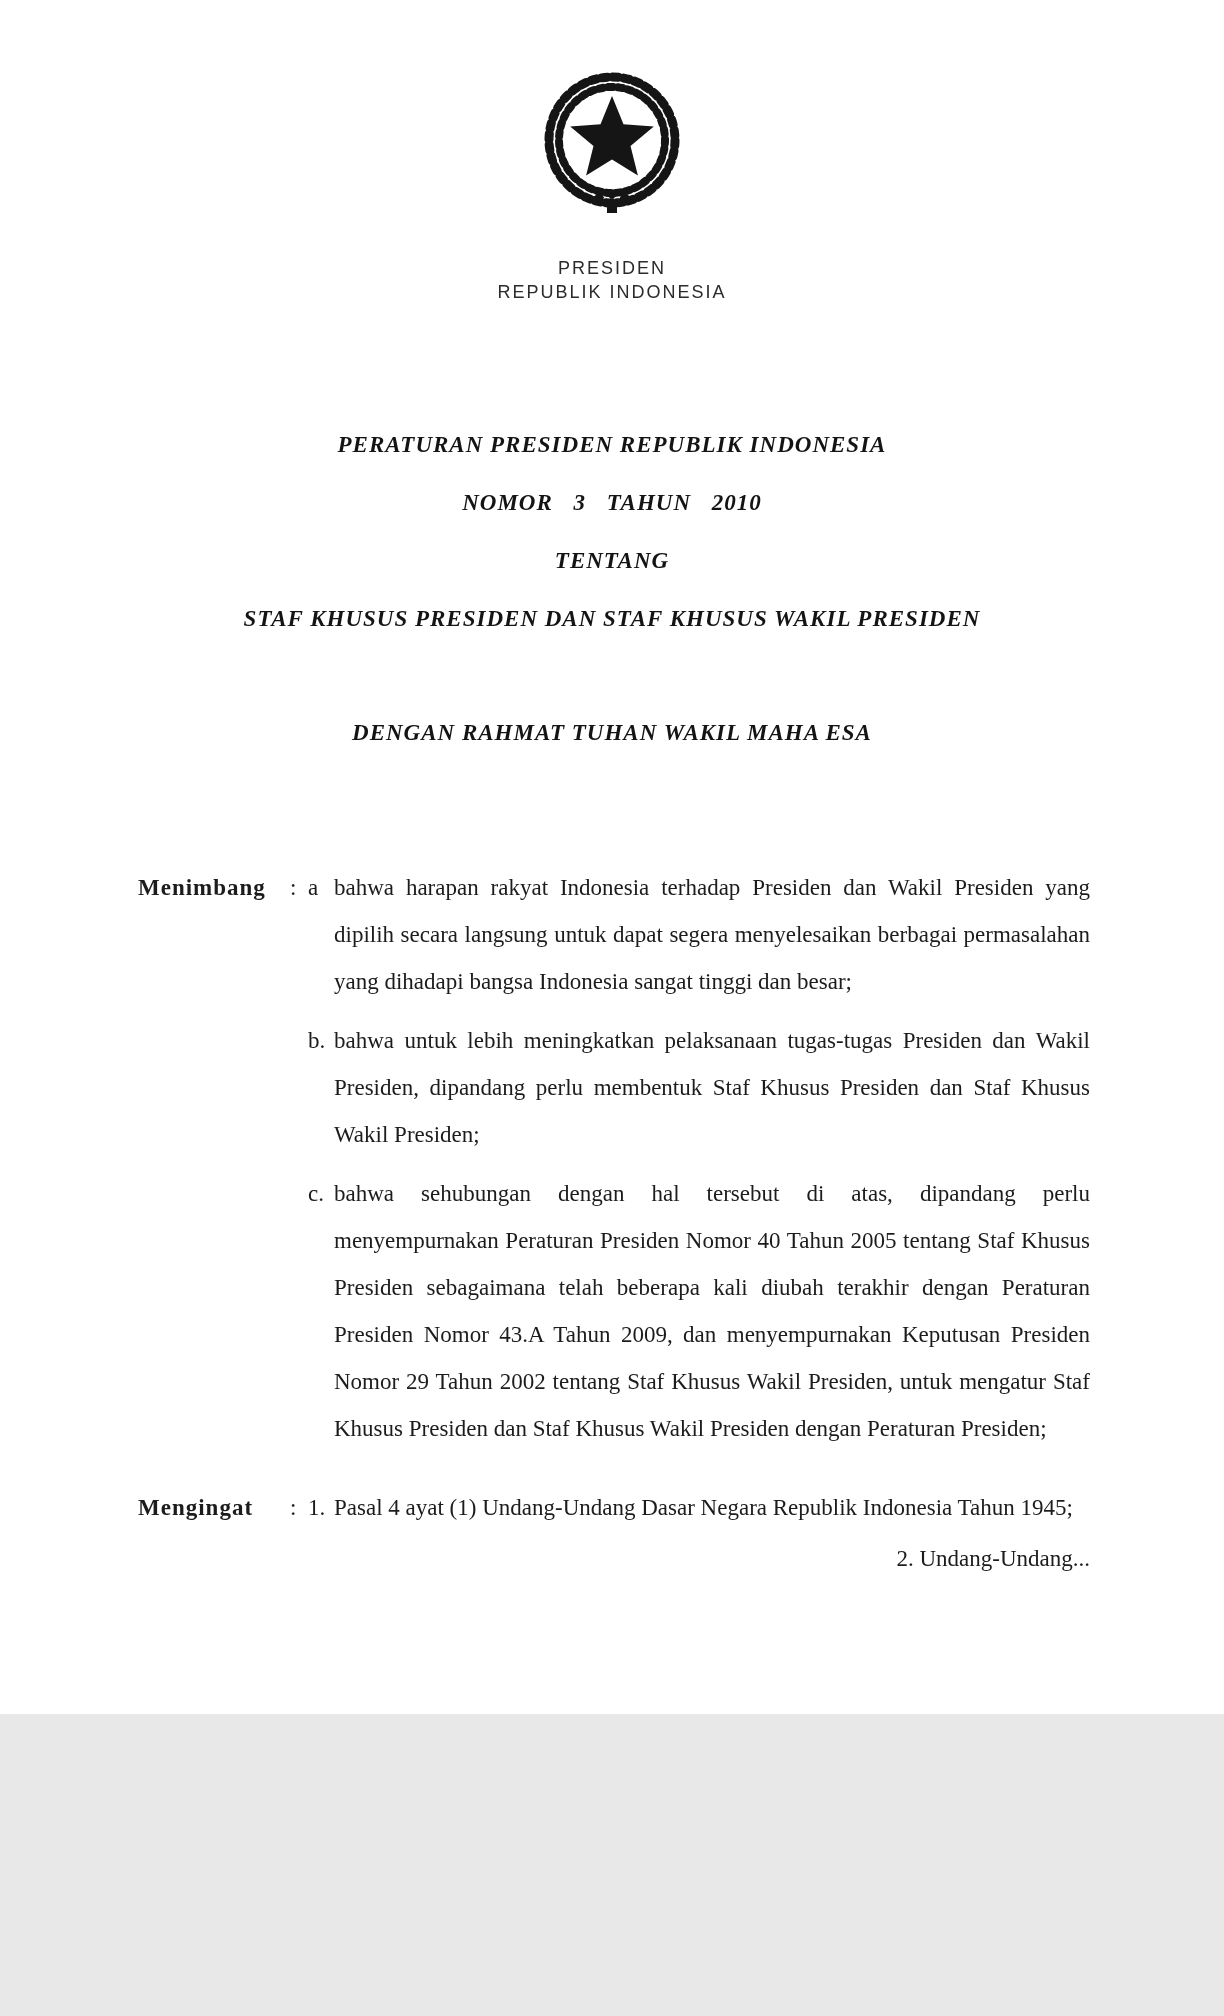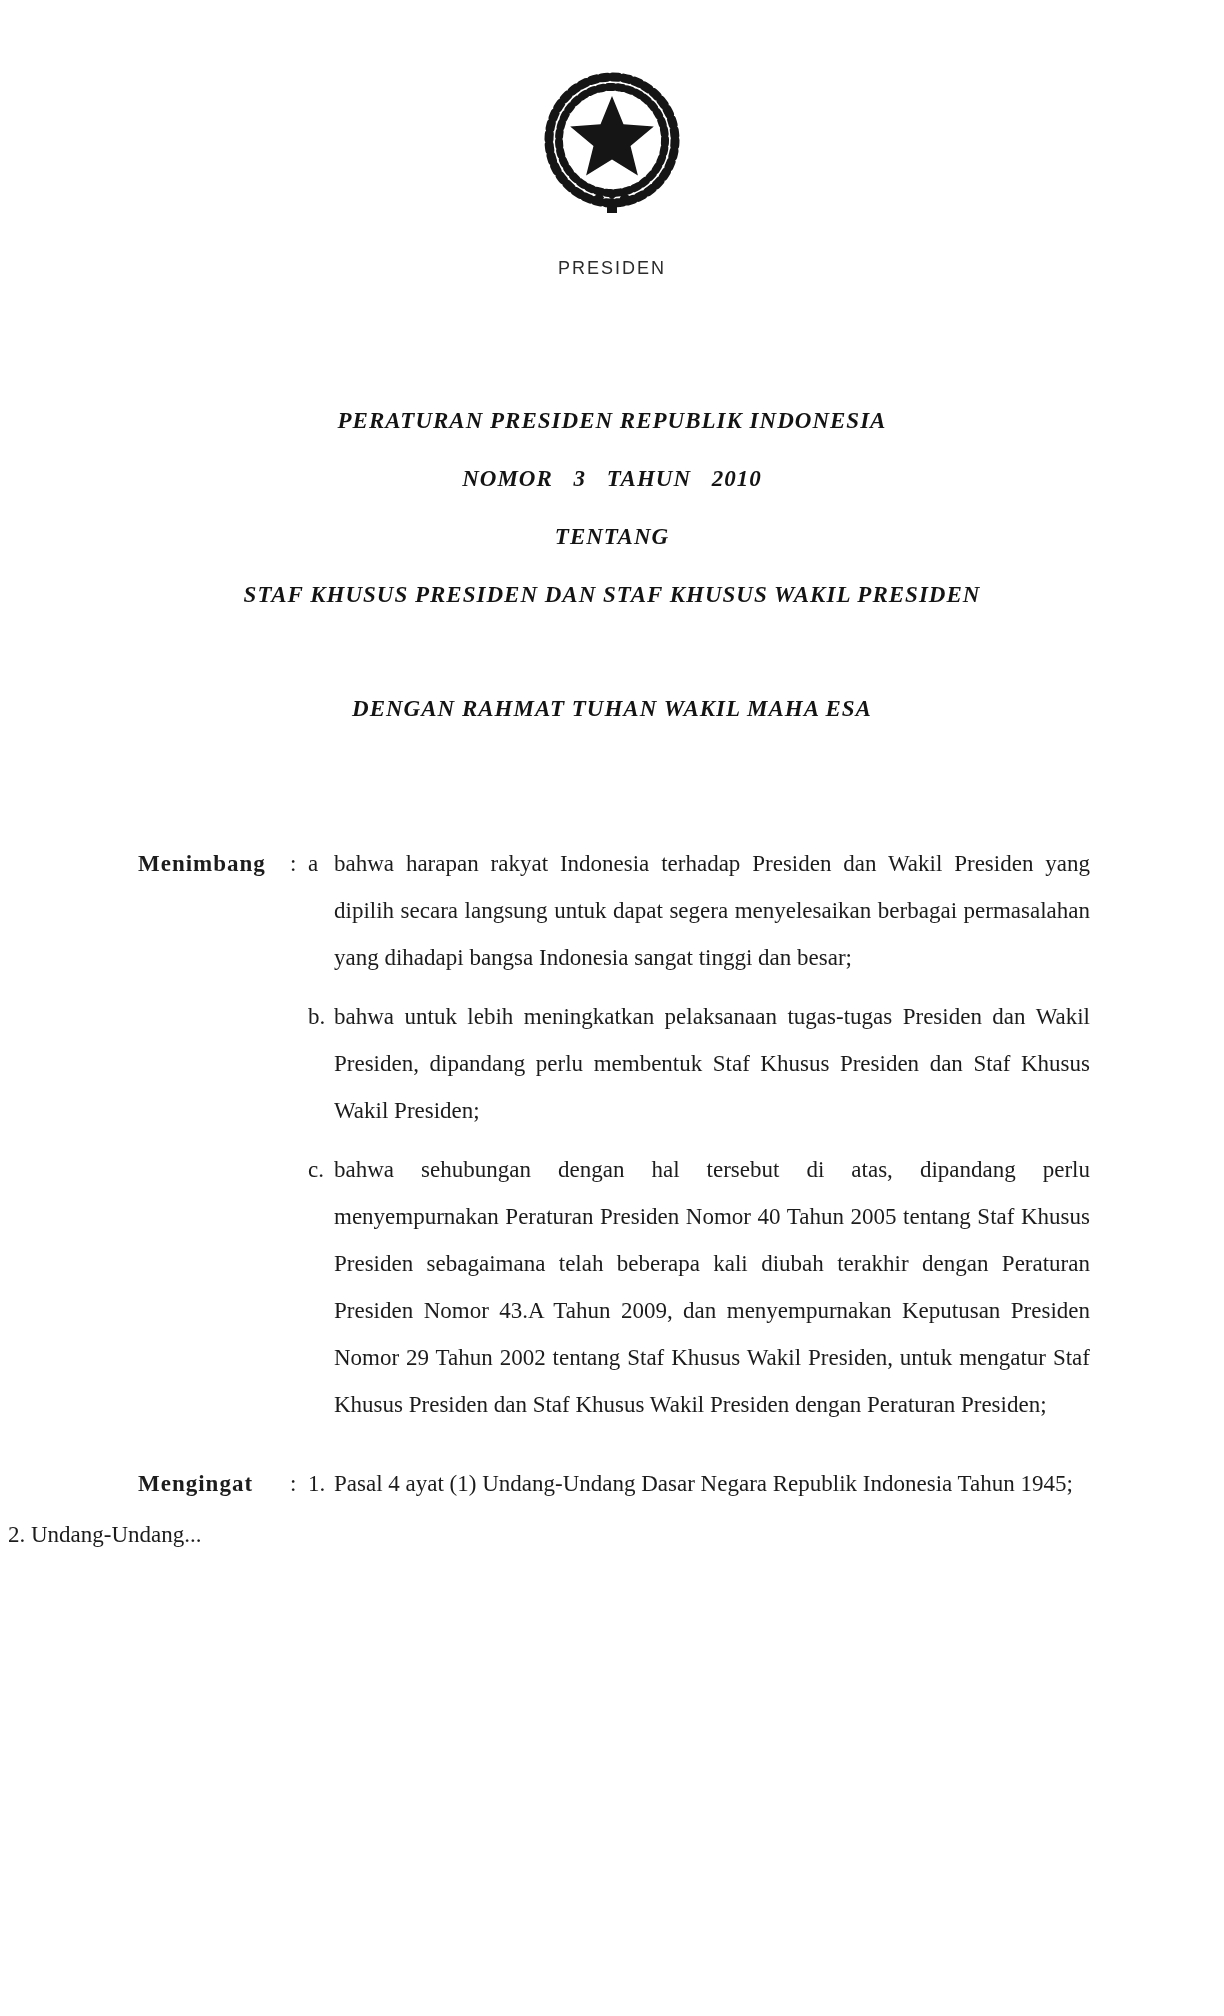--- a/index.html
+++ b/index.html
@@ -1,19 +1,19 @@
 <!DOCTYPE html>
 <html><head>
 <meta charset="utf-8">
 <style>
   html, body { margin: 0; padding: 0; background: #e8e8e8; }
   .page {
     position: relative;
     width: 1224px;
-    height: 2016px;
+    height: 1714px;
     margin: 0 auto;
     background: #ffffff;
     color: #1c1c1c;
     font-family: "Liberation Serif", serif;
     overflow: hidden;
   }
 
   
   .letterhead { text-align: center; padding-top: 62px; }
   .emblem-wrap { height: 170px; }
@@ -63,22 +63,22 @@
   .item + .item { margin-top: 12px; }
   .item-marker { flex: 0 0 26px; }
   .item-text {
     flex: 1;
     margin: 0;
     text-align: justify;
     text-align-last: left;
   }
 
   .catchword {
-    margin: 4px 134px 0 8px;
-    text-align: left;
+    margin: 4px 134px 0 1px;
+    text-align: right;
     font-size: 23px;
     line-height: 47px;
     color: #1c1c1c;
   }
 </style>
 </head>
 <body>
 
 <div class="page">
 
@@ -96,20 +96,21 @@
         <g fill="#151515">
           <rect x="70" y="139" width="10" height="12"></rect>
           <rect x="54" y="133" width="12" height="7" transform="rotate(-38 60 136)"></rect>
           <rect x="84" y="133" width="12" height="7" transform="rotate(38 90 136)"></rect>
           <circle cx="75" cy="134" r="3"></circle>
         </g>
       </svg>
     </div>
     <div class="letterhead-text">
       <span class="lh-line">PRESIDEN</span>
+      <span class="lh-line">REPUBLIK INDONESIA</span>
     </div>
   </header>
 
   <section class="title-block">
     <p class="title-line">PERATURAN PRESIDEN REPUBLIK INDONESIA</p>
     <p class="title-line title-number">NOMOR 3 TAHUN 2010</p>
     <p class="title-line">TENTANG</p>
     <p class="title-line">STAF KHUSUS PRESIDEN DAN STAF KHUSUS WAKIL PRESIDEN</p>
     <p class="title-line invocation">DENGAN RAHMAT TUHAN WAKIL MAHA ESA</p>
   </section>

